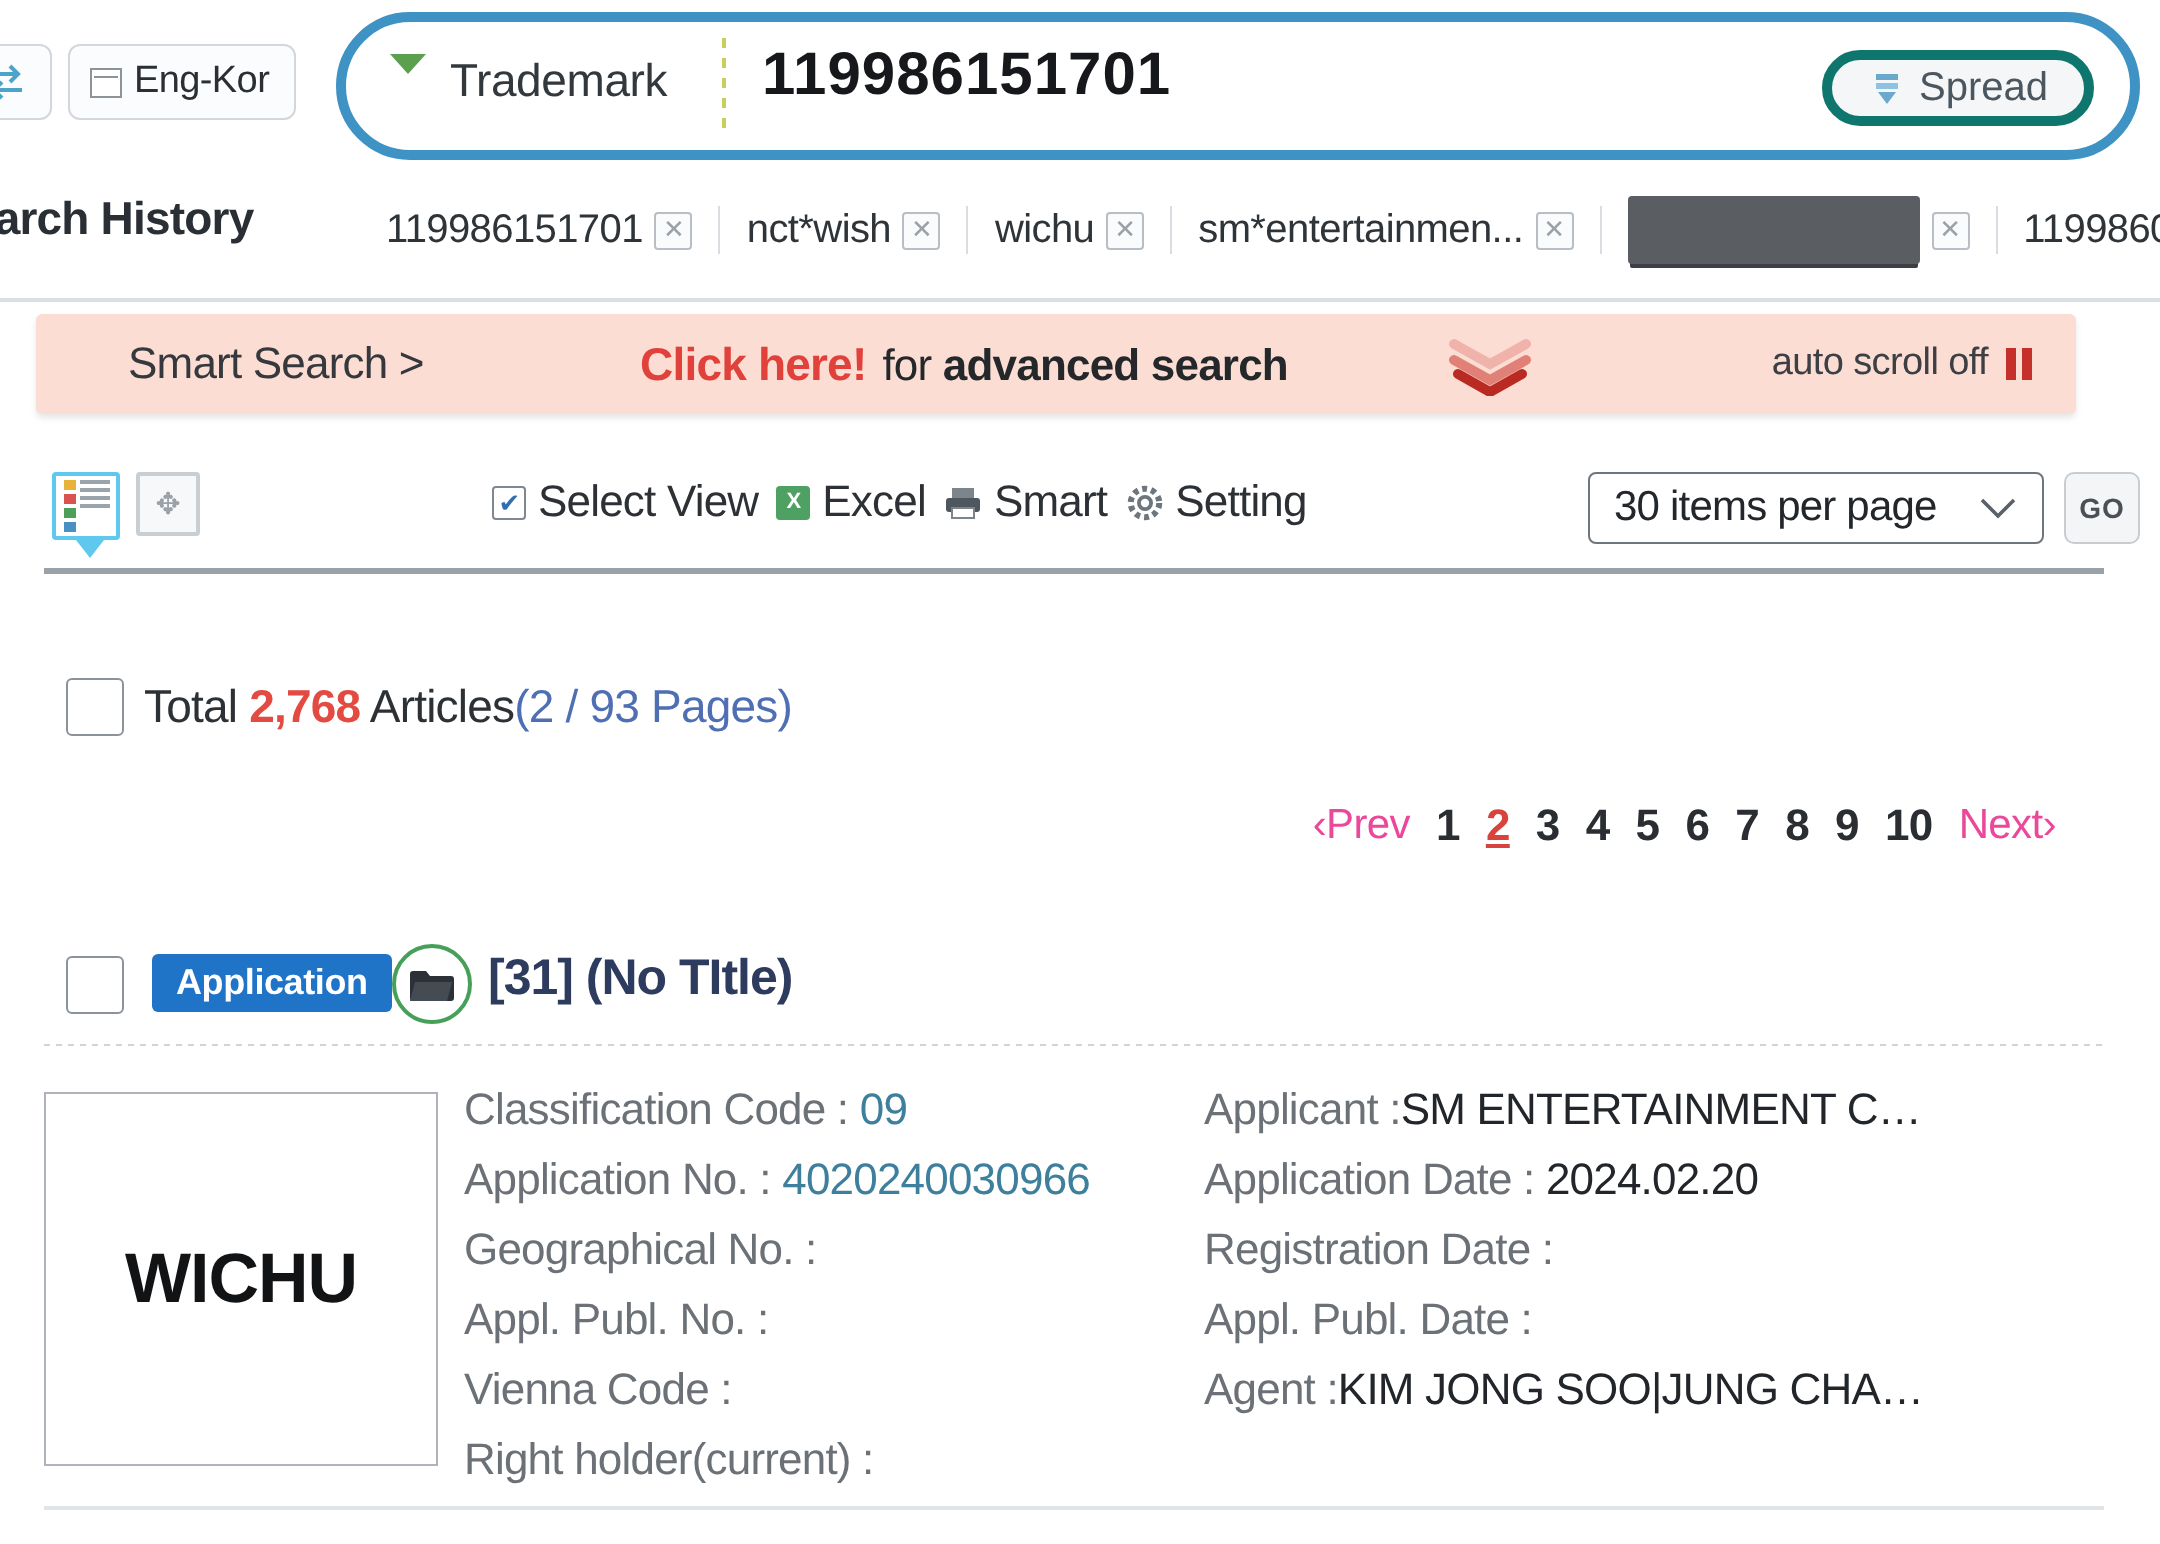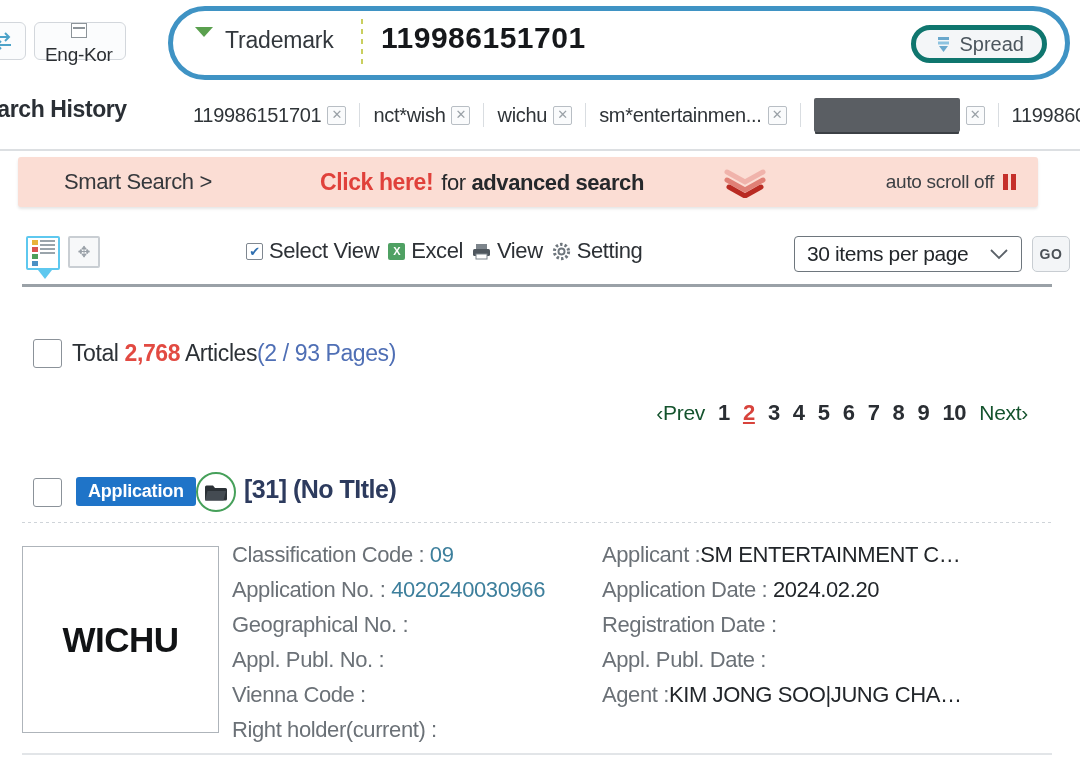--- a/index.html
+++ b/index.html
@@ -19,21 +19,21 @@
   }
   .btn-swap {
     position: absolute; left: -20px; top: 22px; width: 46px; height: 38px;
     border: 1px solid #d3d7dc; border-radius: 6px; background: #fbfcfd;
     display: flex; align-items: center; justify-content: center;
   }
   .btn-engkor {
     position: absolute; left: 34px; top: 22px; height: 38px;
     border: 1px solid #d3d7dc; border-radius: 6px; background: #fbfcfd;
     display: flex; align-items: center; gap: 6px; padding: 0 12px 0 10px;
-    font-size: 19px; color: #2b2f33; letter-spacing: -0.3px; flex-direction: column;
+    font-size: 19px; color: #2b2f33; letter-spacing: -0.3px;
   }
   .sq-icon {
     width: 16px; height: 15px; border: 1.6px solid #8d9499; background:#fff;
     position: relative; flex: 0 0 auto;
   }
   .sq-icon::after{
     content:""; position:absolute; left:1px; right:1px; top:3px; height:1.6px; background:#8d9499;
   }
   .searchpill {
     position: absolute; left: 168px; top: 6px; width: 902px; height: 74px;
@@ -181,21 +181,21 @@
     display:flex; align-items:center; padding: 0 16px;
     font-size: 25px; letter-spacing:-0.4px;
   }
 
   
   .pagination {
     position:absolute; right: 52px; top: 400px;
     display:flex; align-items:center; gap: 13px;
     font-size: 22px; color:#2a2e33; letter-spacing:-0.3px;
   }
-  .pg-arrow { color:#14532d; font-size:21px; }
+  .pg-arrow { color:#ec4899; font-size:21px; }
   .pg-num { font-weight:bold; }
   .pg-num.active { color:#d8433c; text-decoration: underline; }
 
   
   .resrow { position:absolute; left:0; top:470px; width:1080px; height:52px; }
   .cb-res {
     position:absolute; left:33px; top:8px; width:29px; height:29px;
     border:1.8px solid #8b9299; border-radius:3px; background:#fff;
   }
   .badge-app {
@@ -369,21 +369,21 @@
       <span class="grp">
         <span class="xls-ic">X</span>
         <span>Excel</span>
       </span>
       <span class="grp">
         <svg width="19" height="17" viewBox="0 0 19 17">
           <rect x="4" y="1" width="11" height="5" fill="#7d858c"></rect>
           <rect x="1" y="6" width="17" height="7" rx="1.5" fill="#4f575e"></rect>
           <rect x="4" y="11" width="11" height="5" fill="#fff" stroke="#7d858c"></rect>
         </svg>
-        <span>View</span>
+        <span>Smart</span>
       </span>
       <span class="grp">
         <svg width="19" height="19" viewBox="0 0 20 20">
           <circle cx="10" cy="10" r="7.5" fill="none" stroke="#6e767d" stroke-width="3.2" stroke-dasharray="2.6 2.2"></circle>
           <circle cx="10" cy="10" r="3.2" fill="none" stroke="#6e767d" stroke-width="2"></circle>
         </svg>
         <span>Setting</span>
       </span>
     </div>
 

